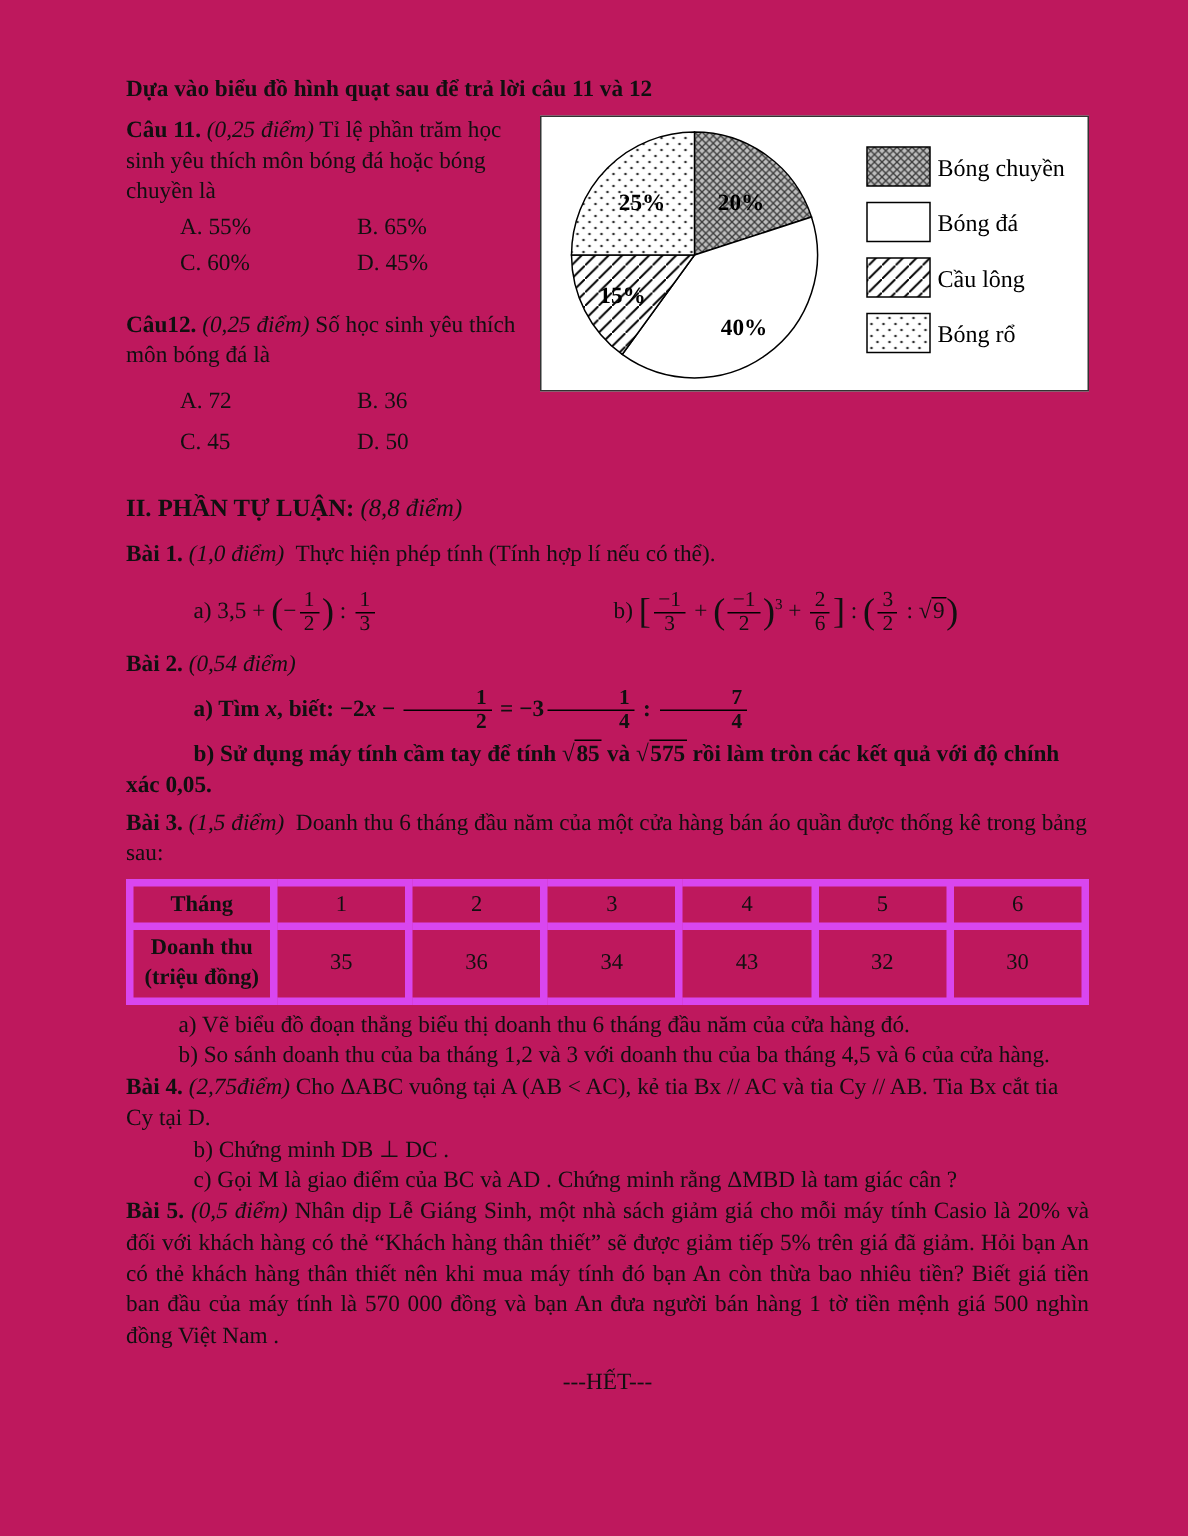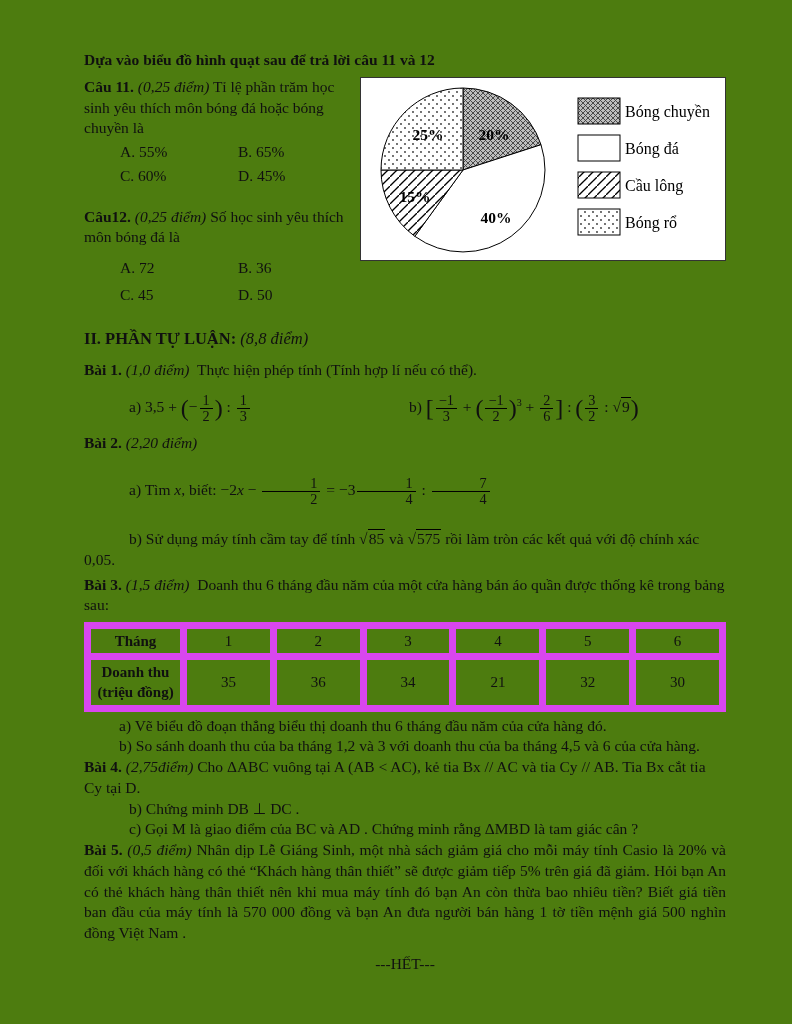--- a/index.html
+++ b/index.html
@@ -1,23 +1,23 @@
 <!DOCTYPE html>
 <html><head>
 <meta charset="utf-8">
 <style>
   html,body{margin:0;padding:0;background:#ffffff;}
   .page{
-    width:792px;min-height:1024px;margin:0 auto;background:#4d7c0f;
+    width:792px;min-height:1024px;margin:0 auto;background:#be185d;
     box-sizing:border-box;padding:50px 66px 18px 84px;
     font-family:"Liberation Serif",serif;font-size:15.5px;color:#101010;line-height:1.34;
   }
   p{margin:0;}
   .b{font-weight:bold;}
-  .mt4{margin-top:4px;} .mt8{margin-top:22px;}
+  .mt4{margin-top:4px;} .mt8{margin-top:4px;font-weight:bold;}
   .row{display:flex;margin-top:2px;}
   .qcol{flex:0 0 276px;}
   .chartbox{flex:1;border:1.5px solid #333;height:182px;margin-top:4px;background:#fff;}
   .chartbox svg{display:block;width:100%;height:100%;}
   .opts{display:grid;grid-template-columns:118px 110px;row-gap:3px;padding-left:36px;margin:3px 0 20px;}
   .opts2{display:grid;grid-template-columns:118px 110px;row-gap:6px;padding-left:36px;margin:10px 0 6px;}
   .sec{margin-top:16px;font-size:16.5px;}
   .heading{margin-top:10px;}
   .formula-row{display:flex;align-items:center;margin:12px 0 8px;}
   .formula-row .fa{margin-left:45px;flex:0 0 262px;}
@@ -26,21 +26,21 @@
   .ind35{text-indent:35px;}
   .just{text-align:justify;}
   .frac{display:inline-block;text-align:center;vertical-align:middle;line-height:1.05;font-size:0.92em;margin:0 2px;}
   .frac .num{display:block;border-bottom:1px solid #000;padding:0 3px;}
   .frac .den{display:block;padding:0 3px;}
   .big{font-size:1.55em;vertical-align:middle;line-height:1;}
   sup{font-size:0.65em;}
   .sqrt{white-space:nowrap;}
   .sqrt .radicand{border-top:1px solid #000;padding:0 1px;}
   table.rev{border-collapse:collapse;width:100%;margin:6px 0 4px;table-layout:fixed;}
-  table.rev th,table.rev td{border:7px solid #d946ef;text-align:center;padding:2px 4px;font-size:15px;vertical-align:middle;}
+  table.rev th,table.rev td{border:5px solid #d946ef;text-align:center;padding:2px 4px;font-size:15px;vertical-align:middle;}
   table.rev th{font-weight:bold;}
   .center{text-align:center;}
   .footer{margin-top:10px;font-weight:normal;}
 </style>
 </head>
 <body>
 
 <div class="page">
 
   <p class="b">Dựa vào biểu đồ hình quạt sau để trả lời câu 11 và 12</p>
@@ -112,21 +112,21 @@
   </div>
 
   <p class="sec"><b>II. PHẦN TỰ LUẬN:</b> <i>(8,8 điểm)</i></p>
 
   <p class="heading"><b>Bài 1.</b> <i>(1,0 điểm)</i>&nbsp; <span>Thực hiện phép tính (Tính hợp lí nếu có thể).</span></p>
   <div class="formula-row">
     <span class="fa">a) 3,5 + <span class="big">(</span>−<span class="frac"><span class="num">1</span><span class="den">2</span></span><span class="big">)</span> : <span class="frac"><span class="num">1</span><span class="den">3</span></span></span>
     <span class="fb">b) <span class="big">[</span><span class="frac"><span class="num">−1</span><span class="den">3</span></span> + <span class="big">(</span><span class="frac"><span class="num">−1</span><span class="den">2</span></span><span class="big">)</span><sup>3</sup> + <span class="frac"><span class="num">2</span><span class="den">6</span></span><span class="big">]</span> : <span class="big">(</span><span class="frac"><span class="num">3</span><span class="den">2</span></span> : <span class="sqrt"><span class="rad">√</span><span class="radicand">9</span></span><span class="big">)</span></span>
   </div>
 
-  <p class="heading"><b>Bài 2.</b> <i>(2,20 điểm)</i></p>
+  <p class="heading"><b>Bài 2.</b> <i>(0,54 điểm)</i></p>
   <p class="ind mt8">a) Tìm <i>x</i>, biết: −2<i>x</i> − <span class="frac"><span class="num">1</span><span class="den">2</span></span> = −3<span class="frac"><span class="num">1</span><span class="den">4</span></span> : <span class="frac"><span class="num">7</span><span class="den">4</span></span></p>
   <p class="ind mt8">b) Sử dụng máy tính cầm tay để tính <span class="sqrt"><span class="rad">√</span><span class="radicand">85</span></span> và <span class="sqrt"><span class="rad">√</span><span class="radicand">575</span></span> rồi làm tròn các kết quả với độ chính xác 0,05.</p>
 
   <p class="mt4"><b>Bài 3.</b> <i>(1,5 điểm)</i>&nbsp; <span>Doanh thu 6 tháng đầu năm của một cửa hàng bán áo quần được thống kê trong bảng sau:</span></p>
 
   <table class="rev">
     <colgroup>
       <col style="width:96px">
       <col>
         <col>
@@ -143,21 +143,21 @@
       <td>3</td>
       <td>4</td>
       <td>5</td>
       <td>6</td>
     </tr>
     <tr>
       <th>Doanh thu (triệu đồng)</th>
       <td>35</td>
       <td>36</td>
       <td>34</td>
-      <td>21</td>
+      <td>43</td>
       <td>32</td>
       <td>30</td>
     </tr>
   </tbody>
     </table>
 
   <p class="ind35">a) Vẽ biểu đồ đoạn thẳng biểu thị doanh thu 6 tháng đầu năm của cửa hàng đó.</p>
   <p class="ind35">b) So sánh doanh thu của ba tháng 1,2 và 3 với doanh thu của ba tháng 4,5 và 6 của cửa hàng.</p>
 
   <p><b>Bài 4.</b> <i>(2,75điểm)</i> <span>Cho ΔABC vuông tại A (AB &lt; AC), kẻ tia Bx // AC và tia Cy // AB. Tia Bx cắt tia Cy tại D.</span></p>

